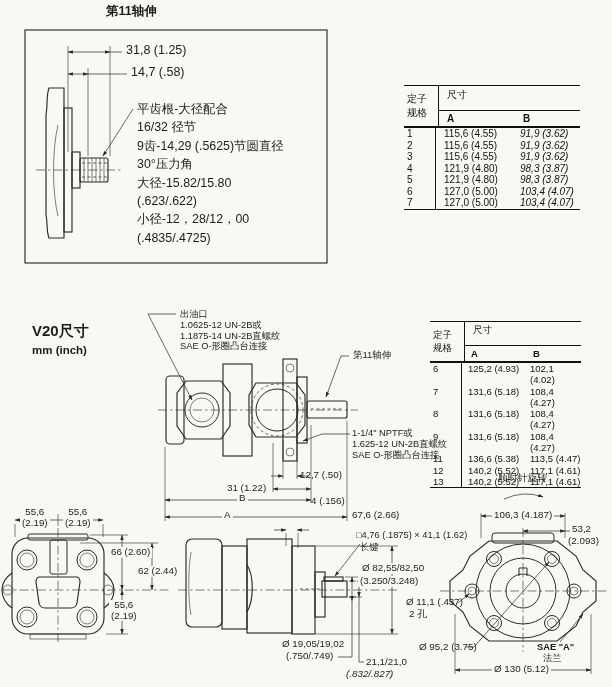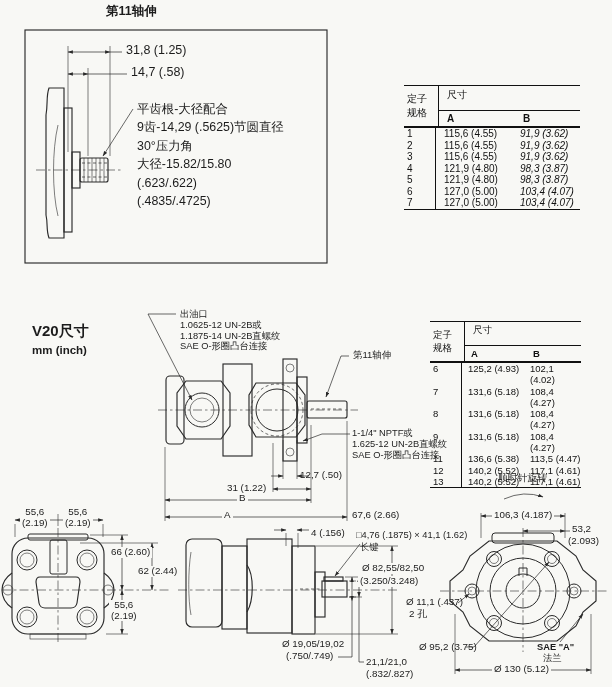--- a/index.html
+++ b/index.html
@@ -207,24 +207,26 @@
     <path class="dim" d="M560,642 L583,614" marker-end="url(#mE)"></path>
   </g>
 </svg>
 
 <div class="lbl big b" style="left:106px;top:5px;">第11轴伸</div>
 <div class="lbl big" style="left:126px;top:44px;">31,8 (1.25)</div>
 <div class="lbl big" style="left:131px;top:66px;">14,7 (.58)</div>
 
 <div class="note spline" style="left:137px;top:100px;">
   <div>平齿根-大径配合</div>
+  <div>16/32 径节</div>
   <div>9齿-14,29 (.5625)节圆直径</div>
   <div>30°压力角</div>
   <div>大径-15.82/15.80</div>
   <div>(.623/.622)</div>
+  <div>小径-12，28/12，00</div>
   <div>(.4835/.4725)</div>
 </div>
 
 <div class="tbl t1">
   <div class="thead">
     <div class="spec-h">
       <span>定子</span>
       <span>规格</span>
     </div>
     <div class="right-h">
@@ -372,21 +374,21 @@
 </div>
 
 <div class="lbl" style="left:300px;top:470px;">12,7 (.50)</div>
 <div class="lbl" style="left:227px;top:483px;">31 (1.22)</div>
 <div class="lbl wb" style="left:237px;top:493px;">B</div>
 <div class="lbl wb" style="left:222px;top:510px;">A</div>
 <div class="lbl" style="left:352px;top:510px;">67,6 (2.66)</div>
 
 <div class="lbl" style="left:356px;top:530px;font-size:9.3px;">□4,76 (.1875) × 41,1 (1.62)</div>
 <div class="lbl" style="left:360px;top:542px;font-size:9.3px;">长键</div>
-<div class="lbl" style="left:311px;top:528px;">4 (.156)</div>
+<div class="lbl" style="left:311px;top:496px;">4 (.156)</div>
 
 <div class="lbl wb ctr" style="left:20px;top:507px;">
   <div>55,6</div>
   <div>(2.19)</div>
 </div>
 <div class="lbl wb ctr" style="left:63px;top:507px;">
   <div>55,6</div>
   <div>(2.19)</div>
 </div>
 <div class="lbl wb" style="left:109px;top:547px;">66 (2.60)</div>
@@ -394,21 +396,21 @@
 <div class="lbl wb ctr" style="left:109px;top:600px;">
   <div>55,6</div>
   <div>(2.19)</div>
 </div>
 
 <div class="lbl wb" style="left:360px;top:563px;">Ø 82,55/82,50</div>
 <div class="lbl wb" style="left:358px;top:576px;">(3.250/3.248)</div>
 <div class="lbl" style="left:282px;top:639px;">Ø 19,05/19,02</div>
 <div class="lbl" style="left:286px;top:651px;">(.750/.749)</div>
 <div class="lbl" style="left:366px;top:657px;">21,1/21,0</div>
-<div class="lbl" style="left:366px;top:669px;">(.832/.827)</div>
+<div class="lbl" style="left:346px;top:669px;font-style:italic;">(.832/.827)</div>
 
 <div class="lbl" style="left:498px;top:473px;">顺时针旋转</div>
 <div class="lbl wb" style="left:492px;top:510px;">106,3 (4.187)</div>
 <div class="lbl" style="left:572px;top:524px;">53,2</div>
 <div class="lbl" style="left:568px;top:536px;">(2.093)</div>
 <div class="lbl" style="left:406px;top:597px;">Ø 11,1 (.437)</div>
 <div class="lbl" style="left:409px;top:609px;">2 孔</div>
 <div class="lbl" style="left:419px;top:642px;">Ø 95,2 (3.75)</div>
 <div class="lbl b" style="left:537px;top:642px;font-size:9.3px;">SAE "A"</div>
 <div class="lbl" style="left:543px;top:653px;font-size:9.3px;">法兰</div>

